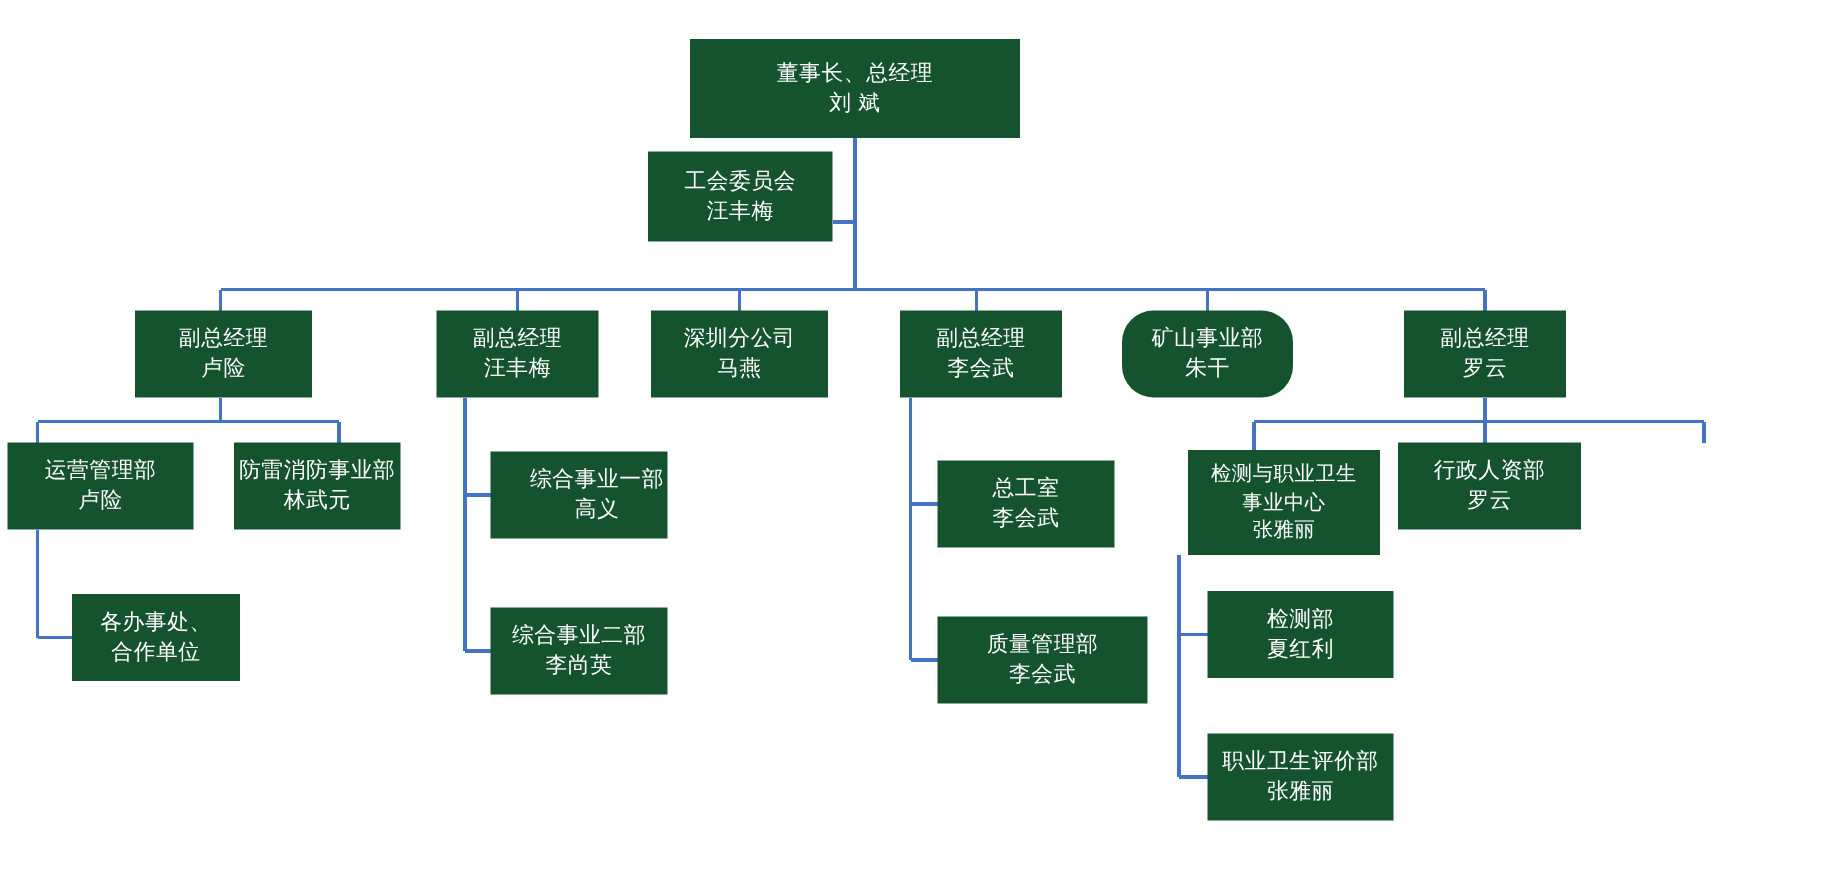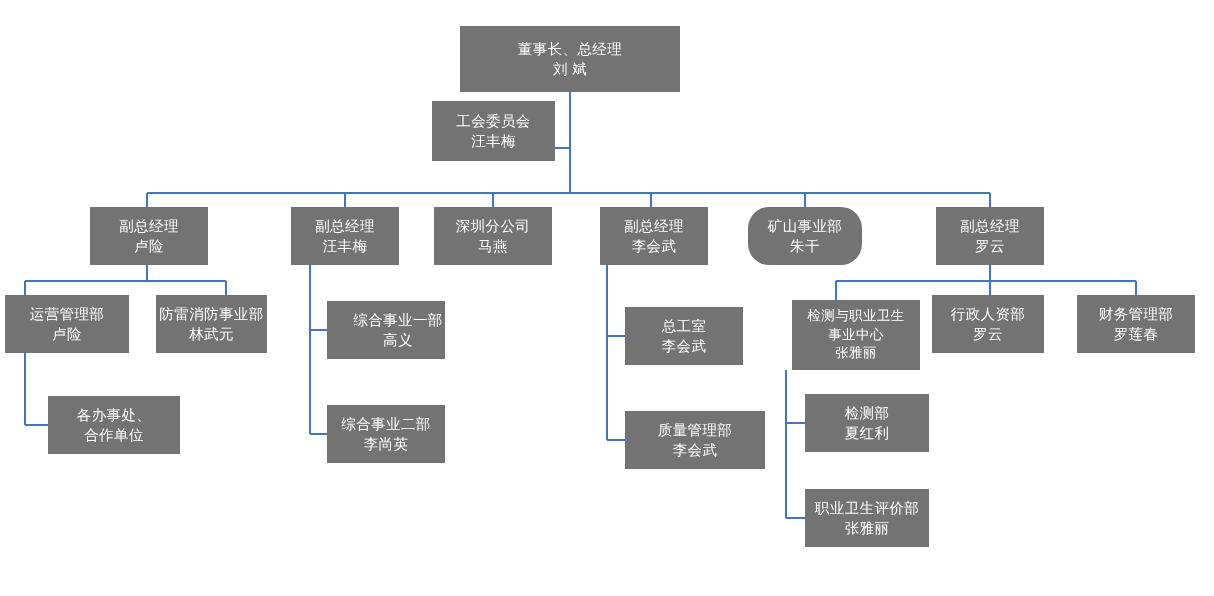--- a/index.html
+++ b/index.html
@@ -23,21 +23,21 @@
     position: absolute;
     left: 0;
     top: 0;
     width: 1214px;
     height: 596px;
     pointer-events: none;
   }
   .node {
     position: absolute;
     box-sizing: border-box;
-    background: #737373;
+    background: #14532d;
     color: #ffffff;
     display: flex;
     flex-direction: column;
     align-items: center;
     justify-content: center;
     text-align: center;
     line-height: 1.38;
     font-size: 14.5px;
     letter-spacing: 0.4px;
     white-space: nowrap;
@@ -139,21 +139,21 @@
   <div class="node" style="left:5px; top:295px; width:124px; height:58px;text-align:center;">
     <span class="ln">运营管理部</span>
     <span class="ln">卢险</span>
   </div>
 
   <div class="node" style="left:156px; top:295px; width:111px; height:58px;">
     <span class="ln">防雷消防事业部</span>
     <span class="ln">林武元</span>
   </div>
 
-  <div class="node" style="left:48px; top:396px; width:132px; height:58px;">
+  <div class="node" style="left:48px; top:396px; width:112px; height:58px;">
     <span class="ln">各办事处、</span>
     <span class="ln">合作单位</span>
   </div>
 
   <div class="node" style="left:327px; top:301px; width:118px; height:58px;padding-left:24px;">
     <span class="ln">综合事业一部</span>
     <span class="ln">高义</span>
   </div>
 
   <div class="node" style="left:327px; top:405px; width:118px; height:58px;">
@@ -170,29 +170,25 @@
     <span class="ln">质量管理部</span>
     <span class="ln">李会武</span>
   </div>
 
   <div class="node" style="left:792px; top:300px; width:128px; height:70px; font-size:13.5px;">
     <span class="ln">检测与职业卫生</span>
     <span class="ln">事业中心</span>
     <span class="ln">张雅丽</span>
   </div>
 
-  <div class="node" style="left:932px; top:295px; width:112px; height:58px;">
+  <div class="node" style="left:932px; top:295px; width:122px; height:58px;">
     <span class="ln">行政人资部</span>
     <span class="ln">罗云</span>
   </div>
 
-  <div class="node" style="left:1077px; top:295px; width:118px; height:58px;">
-    <span class="ln">财务管理部</span>
-    <span class="ln">罗莲春</span>
-  </div>
 
   <div class="node" style="left:805px; top:394px; width:124px; height:58px;">
     <span class="ln">检测部</span>
     <span class="ln">夏红利</span>
   </div>
 
   <div class="node" style="left:805px; top:489px; width:124px; height:58px;">
     <span class="ln">职业卫生评价部</span>
     <span class="ln">张雅丽</span>
   </div>

